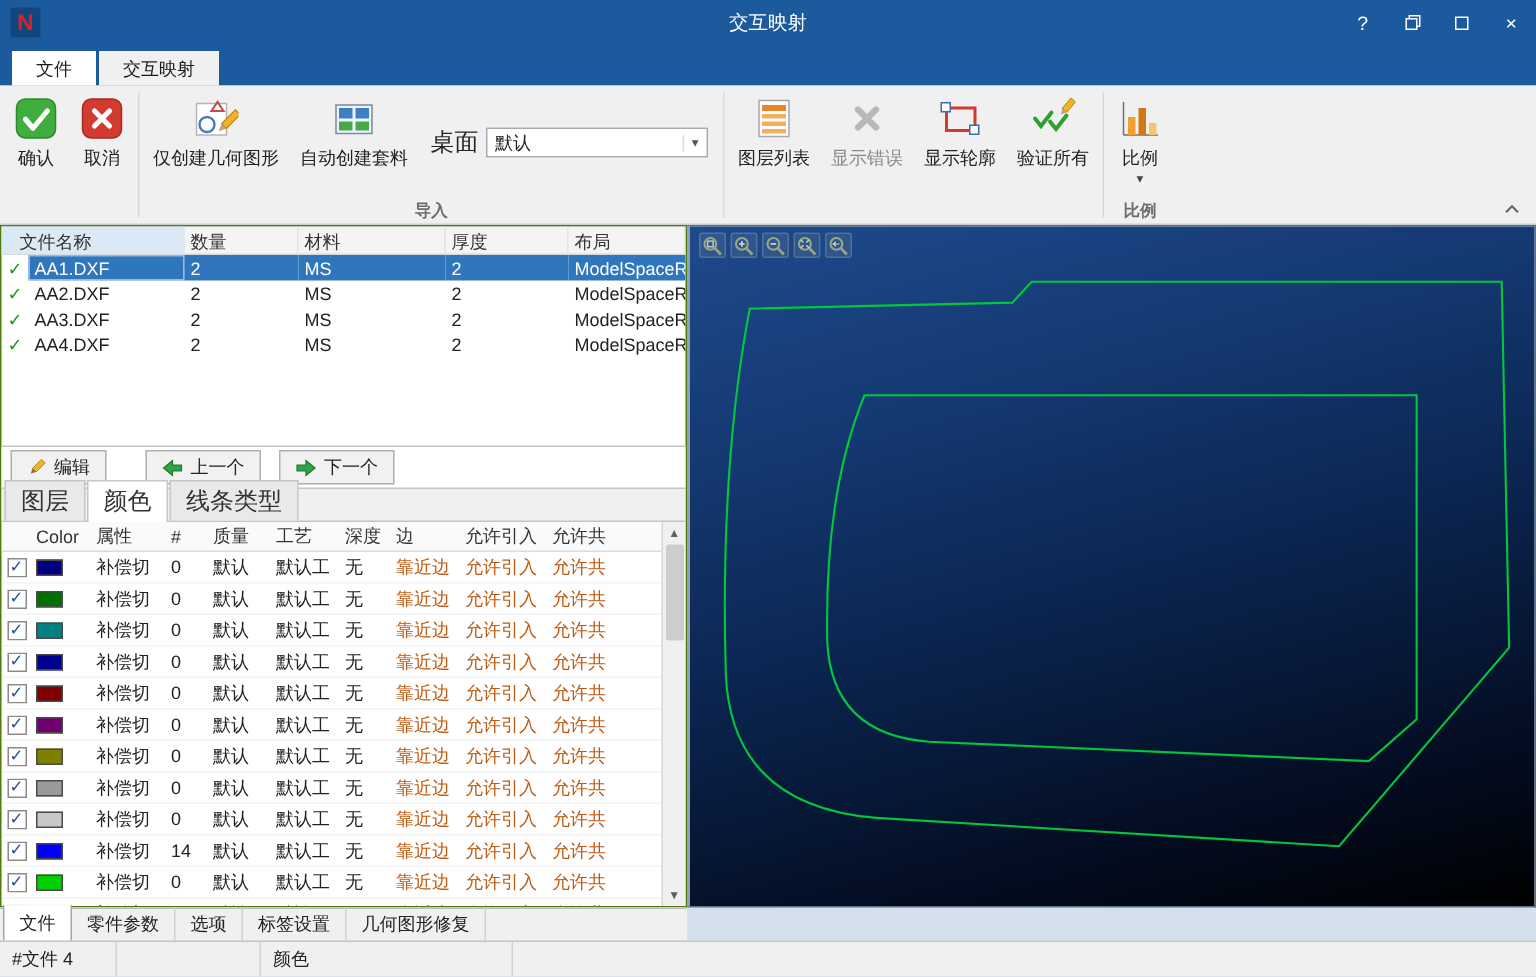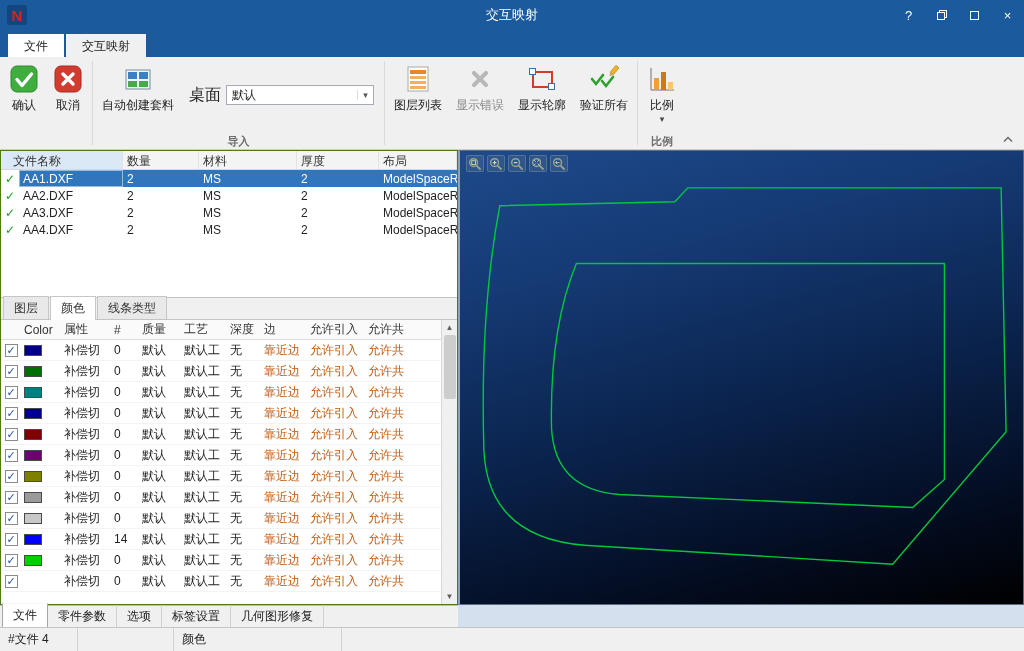--- a/index.html
+++ b/index.html
@@ -57,21 +57,21 @@
   .frow.sel .fc:not(.c-check) { background:#2f76bc; color:#fff; }
   .frow.sel .c-name { box-shadow:inset 0 0 0 1px rgba(255,255,255,.5); }
 
   
   .fbtns { height:28px; flex:0 0 28px; display:flex; align-items:center; padding:0 6px; gap:12px; background:#fff; border-bottom:1px solid #c4c4c4; }
   .fbtn { display:flex; align-items:center; gap:5px; padding:2px 10px; background:#f1f1f1; border:1px solid #b0b0b0; font-size:12px; cursor:default; }
   .fbtn.edit { margin-right:14px; }
 
   
   .subtabs { height:22px; flex:0 0 22px; background:#f0f0f0; border-bottom:1px solid #c4c4c4; display:flex; align-items:flex-end; padding-left:2px; gap:1px; }
-  .stab { padding:3px 10px 2px 10px; font-size:12px; background:#e9e9e9; border:1px solid #c6c6c6; border-bottom:none; color:#333; }
+  .stab { padding:3px 10px 2px 10px; font-size:16px; background:#e9e9e9; border:1px solid #c6c6c6; border-bottom:none; color:#333; }
   .stab.active { background:#fff; padding-bottom:3px; margin-bottom:-1px; }
 
   
   .ctable { flex:1 1 auto; display:flex; min-height:0; }
   .ctable-main { flex:1; overflow:hidden; display:flex; flex-direction:column; }
   .chead { display:flex; height:20px; flex:0 0 20px; background:#fafafa; border-bottom:1px solid #dcdcdc; align-items:center; }
   .ch { font-size:12px; color:#333; padding:0 3px; white-space:nowrap; overflow:hidden; }
   .crows { flex:1; overflow:hidden; }
   .crow { display:flex; height:21px; align-items:center; border-bottom:1px solid #f3f3f3; }
   .cc { padding:0 3px; font-size:12px; white-space:nowrap; overflow:hidden; }
@@ -161,20 +161,34 @@
           <span class="lbl">取消</span>
         </div>
       </div>
       <div class="rgroup-label"></div>
     </div>
 
     <div class="rsep"></div>
 
     <div class="rgroup">
       <div class="rgroup-body">
+        <div class="rb-big">
+          <span class="ricon">
+            <svg width="30" height="30" viewBox="0 0 30 30">
+                <rect x="2" y="5" width="20" height="21" fill="#fff" stroke="#b5b5b5"></rect>
+                <circle cx="9" cy="19" r="5" fill="none" stroke="#4a78c0" stroke-width="1.6"></circle>
+                <path d="M12 10 L20 10 L16 4 Z" fill="none" stroke="#c05050" stroke-width="1.4"></path>
+                <g transform="rotate(45 23 17)">
+                  <rect x="21" y="8" width="4.5" height="13" fill="#f0b429" stroke="#b07d10" stroke-width="0.7"></rect>
+                  <path d="M21 21 l2.2 5 l2.3 -5 z" fill="#caa06a"></path>
+                </g>
+              </svg>
+          </span>
+          <span class="lbl">仅创建几何图形</span>
+        </div>
         <div class="rb-big">
           <span class="ricon">
             <svg width="30" height="30" viewBox="0 0 30 30">
                 <rect x="3" y="6" width="24" height="19" fill="#eef4fb" stroke="#7a8aa0"></rect>
                 <rect x="5" y="8" width="9" height="7" fill="#3f7fc1"></rect>
                 <rect x="16" y="8" width="9" height="7" fill="#3f7fc1"></rect>
                 <rect x="5" y="17" width="9" height="6" fill="#49a849"></rect>
                 <rect x="16" y="17" width="9" height="6" fill="#49a849"></rect>
               </svg>
           </span>
@@ -312,20 +326,43 @@
               <div class="fc c-check">✓</div>
               <div class="fc c-name">AA4.DXF</div>
               <div class="fc c-qty">2</div>
               <div class="fc c-mat">MS</div>
               <div class="fc c-thk">2</div>
               <div class="fc c-lay">ModelSpaceRec</div>
             </div>
           </div>
       </div>
 
+      <div class="fbtns">
+        <div class="fbtn edit">
+          <svg width="13" height="13" viewBox="0 0 13 13">
+              <g transform="rotate(45 6.5 6.5)">
+                <rect x="5" y="0.5" width="3.4" height="8.5" fill="#f0b429" stroke="#b07d10" stroke-width="0.6"></rect>
+                <path d="M5 9 l1.7 3.3 l1.7 -3.3 z" fill="#8a6a40"></path>
+              </g>
+            </svg>
+          <span>编辑</span>
+        </div>
+        <div class="fbtn">
+          <svg width="14" height="12" viewBox="0 0 14 12">
+              <path d="M7 1 L1 6 L7 11 L7 8 L13 8 L13 4 L7 4 Z" fill="#35a047" stroke="#1d7a2e" stroke-width="0.8"></path>
+            </svg>
+          <span>上一个</span>
+        </div>
+        <div class="fbtn">
+          <svg width="14" height="12" viewBox="0 0 14 12">
+              <path d="M7 1 L13 6 L7 11 L7 8 L1 8 L1 4 L7 4 Z" fill="#35a047" stroke="#1d7a2e" stroke-width="0.8"></path>
+            </svg>
+          <span>下一个</span>
+        </div>
+      </div>
 
       <div class="subtabs">
         <div class="stab">图层</div>
         <div class="stab active">颜色</div>
         <div class="stab">线条类型</div>
       </div>
 
       <div class="ctable">
         <div class="ctable-main">
           <div class="chead">

